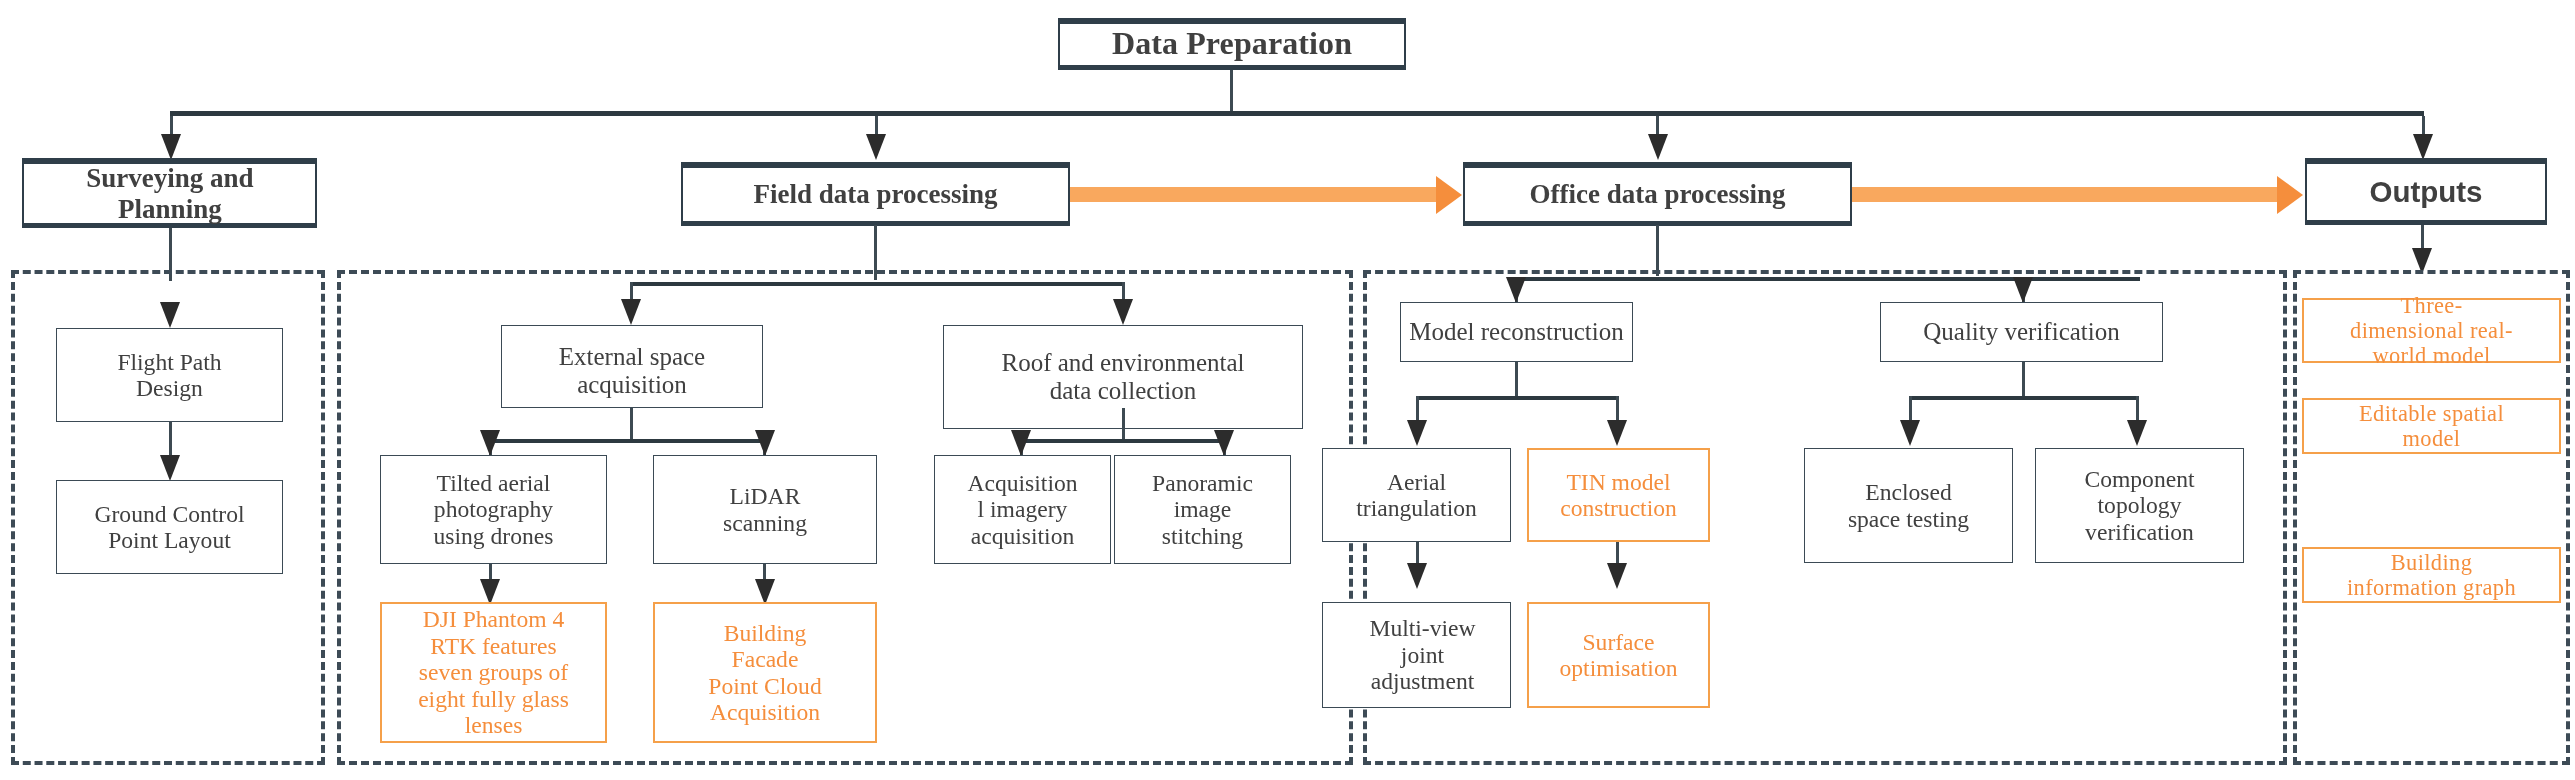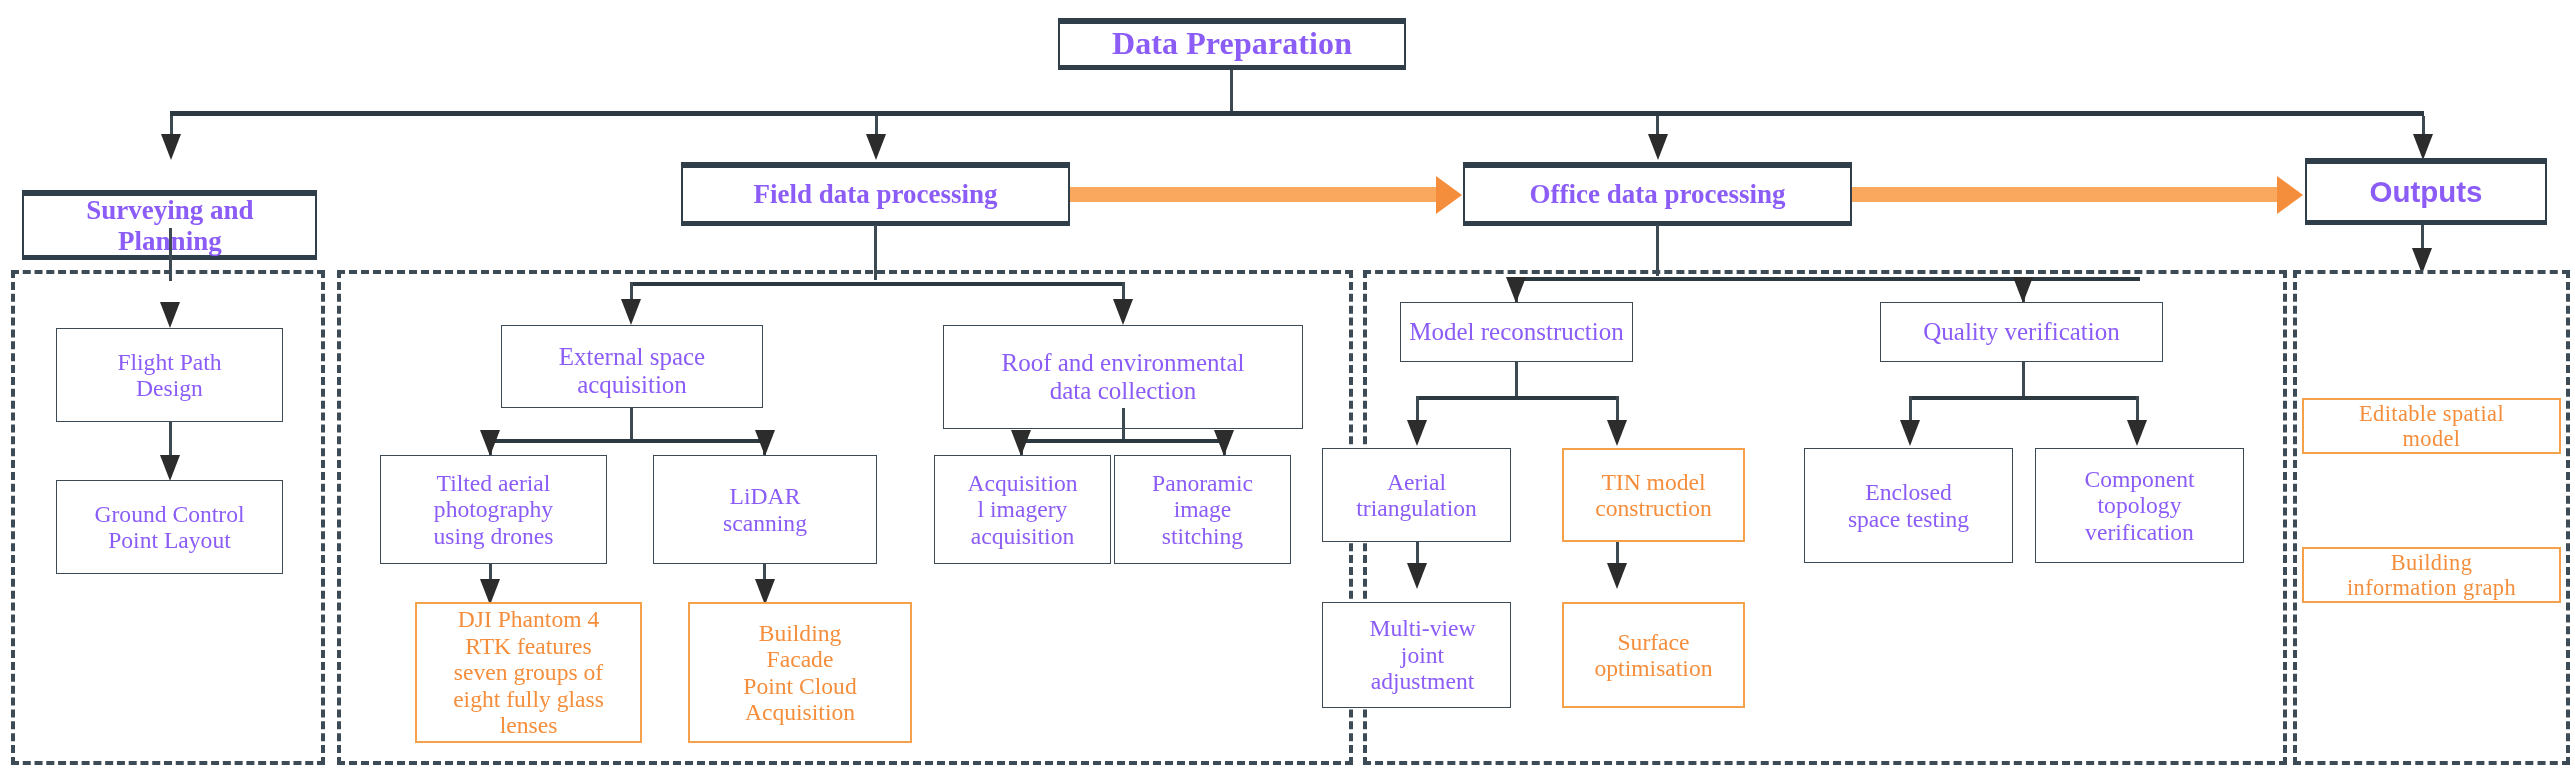--- a/index.html
+++ b/index.html
@@ -4,37 +4,37 @@
 <style>
   html,body{margin:0;padding:0;background:#ffffff;}
   body{width:2576px;height:780px;font-family:"Liberation Serif",serif;}
   #root{position:relative;width:2576px;height:780px;overflow:hidden;background:#fff;}
 
   
   .node{position:absolute;box-sizing:border-box;display:flex;align-items:center;
         justify-content:center;text-align:center;background:#fff;line-height:1.12;}
 
   
-  .box{border:1.8px solid #3b4a55;color:#8b5cf6;}
+  .box{border:1.8px solid #3b4a55;color:#404040;}
   .box.hdr{border:2.4px solid #2f3e49;border-top-width:6.5px;border-bottom-width:5.3px;}
   .box.plain{border:1.8px solid #3b4a55;}
 
   
   .obox{border:2.4px solid #F5A04A;color:#F58E3C;}
 
   
   .group{position:absolute;box-sizing:border-box;border:4.1px dashed #3d4b56;background:transparent;}
 
   
   .t-title{font-weight:bold;font-size:32px;letter-spacing:0.1px;}
   .t-hdr{font-weight:bold;font-size:27px;}
   .t-hdr-sans{font-family:"Liberation Sans",sans-serif;font-weight:bold;font-size:29.5px;}
   .t-lvl{font-size:25px;}
   .t-leaf{font-size:23.6px;}
-  .t-orange{font-size:23.6px;margin-left:35px;}
+  .t-orange{font-size:23.6px;}
   .t-out{font-family:"Liberation Serif",serif;font-size:22.4px;letter-spacing:0.4px;}
 
   
   .ln{position:absolute;background:#2d3940;}
   .lnh{height:4.1px;}
   .lnv-thin{width:2.9px;background:#3d4a52;}
   .arrow{position:absolute;width:0;height:0;border-left:10px solid transparent;
          border-right:10px solid transparent;border-top:26px solid #2c2c2c;}
 
   
@@ -61,21 +61,21 @@
 
   <div class="ln lnv-thin" style="left:875px;top:116px;width:2.9px;height:25px;"></div>
   <div class="arrow" style="left:866px;top:134px;"></div>
 
   <div class="ln lnv-thin" style="left:1656px;top:116px;width:2.9px;height:25px;"></div>
   <div class="arrow" style="left:1648px;top:134px;"></div>
 
   <div class="ln lnv-thin" style="left:2422px;top:116px;width:2.9px;height:25px;"></div>
   <div class="arrow" style="left:2413px;top:134px;"></div>
 
-  <div class="node box hdr t-hdr" style="left:22.4px;top:158px;width:295px;height:70px;margin-top:32px;">
+  <div class="node box hdr t-hdr" style="left:22.4px;top:158px;width:295px;height:70px;">
     <span style="white-space:pre-line;">Surveying and
 Planning</span>
   </div>
 
   <div class="node box hdr t-hdr" style="left:681px;top:162px;width:389px;height:64px;">
     <span>Field data processing</span>
   </div>
 
   <div class="node box hdr t-hdr" style="left:1463px;top:162px;width:389px;height:64px;">
     <span>Office data processing</span>
@@ -236,20 +236,25 @@
   <div class="node box plain t-leaf" style="left:2035px;top:448px;width:209px;height:115px;">
     <span style="white-space:pre-line;">Component
 topology
 verification</span>
   </div>
   <div class="node box plain t-leaf" style="left:1804px;top:448px;width:209px;height:115px;">
     <span style="white-space:pre-line;">Enclosed
 space testing</span>
   </div>
 
+  <div class="node obox t-out" style="left:2302px;top:298px;width:259px;height:65px;">
+    <span style="white-space:pre-line;">Three-
+dimensional real-
+world model</span>
+  </div>
   <div class="node obox t-out" style="left:2302px;top:398px;width:259px;height:56px;">
     <span style="white-space:pre-line;">Editable spatial
 model</span>
   </div>
   <div class="node obox t-out" style="left:2302px;top:547px;width:259px;height:56px;">
     <span style="white-space:pre-line;">Building
 information graph</span>
   </div>
 
 </div>

